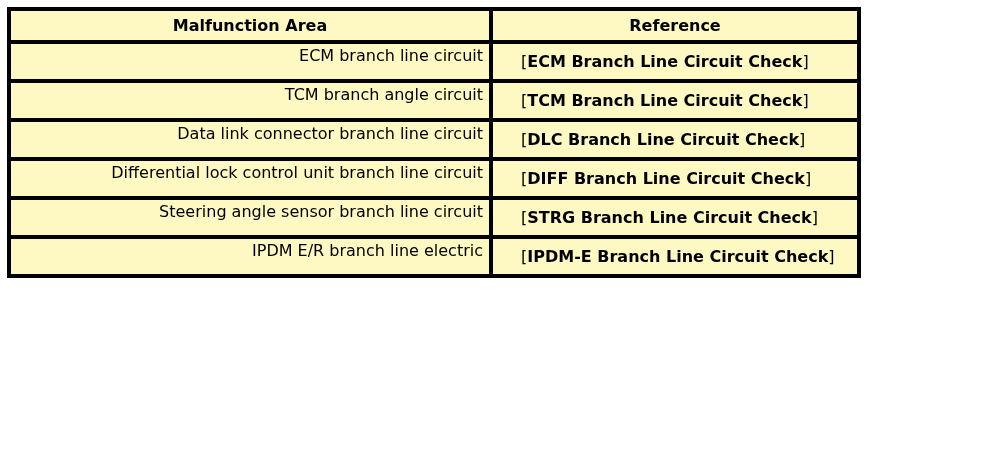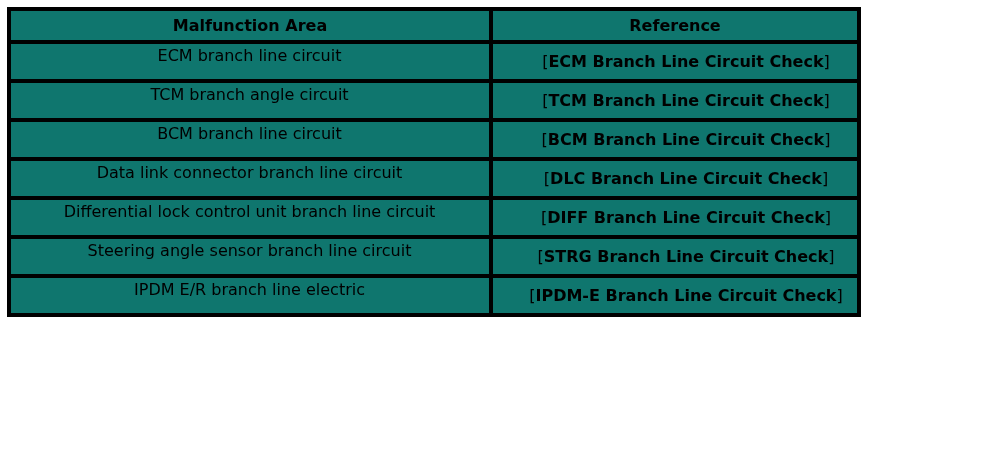--- a/index.html
+++ b/index.html
@@ -12,46 +12,46 @@
     color: #000000;
     -webkit-font-smoothing: none;
   }
   .page {
     padding: 7px 14px 6px 7px;
   }
   table.malfunction-table {
     border-collapse: collapse;
     table-layout: fixed;
     width: 854px;
-    background: #0f766e;
+    background: #fef9c3;
   }
   col.c-area { width: 482px; }
   th, td {
     border: 4px solid #000000;
     overflow: hidden;
   }
   th.col-header {
     font-size: 16px;
     font-weight: bold;
     text-align: center;
     vertical-align: middle;
     padding: 5px 4px;
     line-height: 19px;
     height: 19px;
   }
   td.area-cell {
     font-size: 16px;
-    text-align: center;
+    text-align: right;
     vertical-align: top;
     padding: 2px 6px 12px 5px;
     line-height: 19px;
   }
   td.ref-cell {
     font-size: 16px;
-    text-align: center;
+    text-align: left;
     vertical-align: top;
     padding: 8px 6px 8px 28px;
     line-height: 19px;
     white-space: nowrap;
   }
   td.ref-cell .ref-bold {
     font-weight: bold;
   }
 </style>
 </head>
@@ -72,24 +72,20 @@
     <tbody>
       <tr>
         <td class="area-cell">ECM branch line circuit</td>
         <td class="ref-cell"><span>[</span><span class="ref-bold">ECM Branch Line Circuit Check</span><span>]</span></td>
       </tr>
       <tr>
         <td class="area-cell">TCM branch angle circuit</td>
         <td class="ref-cell"><span>[</span><span class="ref-bold">TCM Branch Line Circuit Check</span><span>]</span></td>
       </tr>
       <tr>
-        <td class="area-cell">BCM branch line circuit</td>
-        <td class="ref-cell"><span>[</span><span class="ref-bold">BCM Branch Line Circuit Check</span><span>]</span></td>
-      </tr>
-      <tr>
         <td class="area-cell">Data link connector branch line circuit</td>
         <td class="ref-cell"><span>[</span><span class="ref-bold">DLC Branch Line Circuit Check</span><span>]</span></td>
       </tr>
       <tr>
         <td class="area-cell">Differential lock control unit branch line circuit</td>
         <td class="ref-cell"><span>[</span><span class="ref-bold">DIFF Branch Line Circuit Check</span><span>]</span></td>
       </tr>
       <tr>
         <td class="area-cell">Steering angle sensor branch line circuit</td>
         <td class="ref-cell"><span>[</span><span class="ref-bold">STRG Branch Line Circuit Check</span><span>]</span></td>

